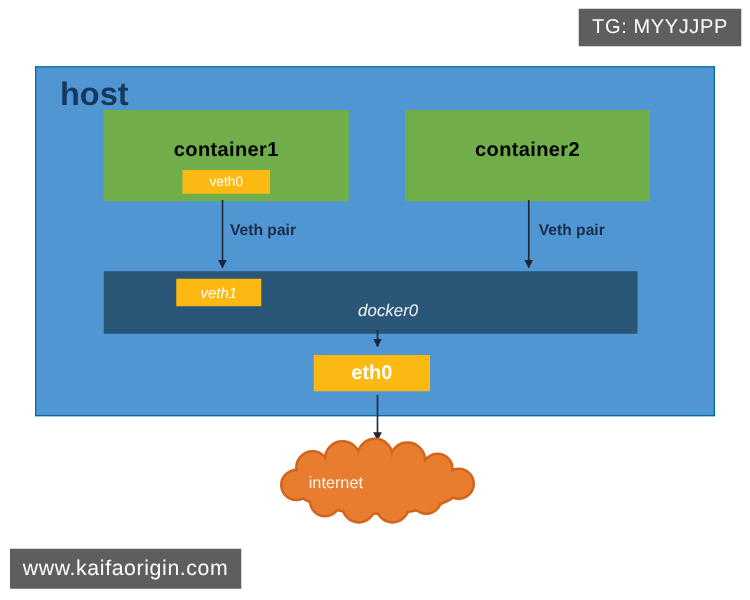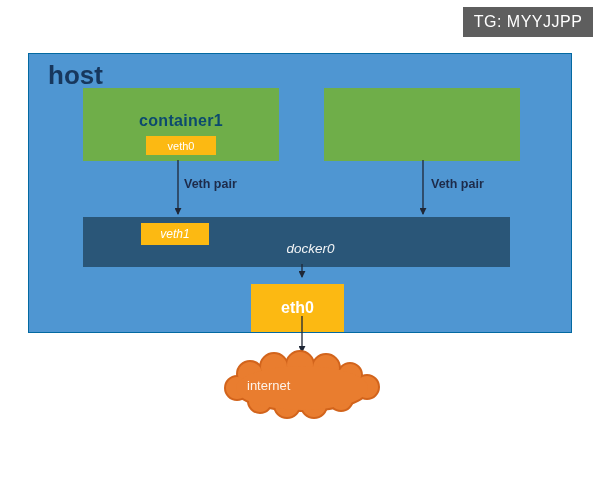--- a/index.html
+++ b/index.html
@@ -34,21 +34,21 @@
   }
   .containerbox {
     position: absolute;
     background: var(--container-bg, #6fae49);
     height: 73px; width: 196px;
   }
   .containerbox.c1 { left: 54px; top: 34px; }
   .containerbox.c2 { left: 295px; top: 34px; }
   .c-label {
     margin-top: 24px; text-align: center;
-    font-size: 16px; color: #0c4a6e; font-weight: 600;
+    font-size: 16px; color: #000000; font-weight: 600;
     letter-spacing: 0.3px;
   }
   .iface {
     background: var(--interface-bg, #fcb912);
     color: #ffffff;
     display: flex; align-items: center; justify-content: center;
     text-align: left;
   }
   .iface.in-container {
     position: absolute; left: 50%; transform: translateX(-50%);
@@ -69,21 +69,21 @@
   }
   .bridge-label {
     position: absolute; left: 0; right: 0; top: 24px;
     text-align: center; font-size: 13.5px; color: #f2f4f6; padding-left: 28px;
   }
   .iface.veth1 { position: absolute; left: 58px;  top: 6px; width: 68px; height: 22px; font-size: 12px; }
   .iface.veth3 { position: absolute; left: 296px; top: 6px; width: 69px; height: 22px; font-size: 12px; }
 
   .iface.eth0 {
     position: absolute; left: 222px; top: 230px;
-    width: 93px; height: 48px;
+    width: 93px; height: 29px;
     font-size: 16px; font-weight: 600;
   }
 
   .overlay {
     position: absolute; left: 0; top: 0; width: 600px; height: 480px;
     pointer-events: none;
   }
   .arrow { stroke: #1f2736; stroke-width: 1.3; fill: none; marker-end: url(#ah); }
   .cloud-stroke { fill: var(--cloud, #e97d2f); stroke: #d2641c; stroke-width: 4; }
   .cloud-fill   { fill: var(--cloud, #e97d2f); stroke: none; }
@@ -101,20 +101,21 @@
 
   <div class="host">
     <div class="host-label">host</div>
 
     <div class="containerbox c1">
       <div class="c-label">container1</div>
       <div class="iface in-container">veth0</div>
     </div>
 
     <div class="containerbox c2">
+      <div class="c-label">container2</div>
     </div>
 
     <div class="vp-label vp1">Veth pair</div>
     <div class="vp-label vp2">Veth pair</div>
 
     <div class="bridge">
       <div class="iface veth1">veth1</div>
       <div class="bridge-label">docker0</div>
     </div>
 
@@ -146,14 +147,15 @@
     <line class="arrow" x1="423" y1="160" x2="423" y2="214"></line>
     <line class="arrow" x1="302" y1="264" x2="302" y2="277"></line>
     <line class="arrow" x1="302" y1="316" x2="302" y2="352"></line>
 
     <use href="#cloudShape" class="cloud-stroke"></use>
     <use href="#cloudShape" class="cloud-fill"></use>
   </svg>
 
   <div class="cloud-label">internet</div>
 
+  <div class="badge site">www.kaifaorigin.com</div>
 
 </div>
 
 </body></html>

